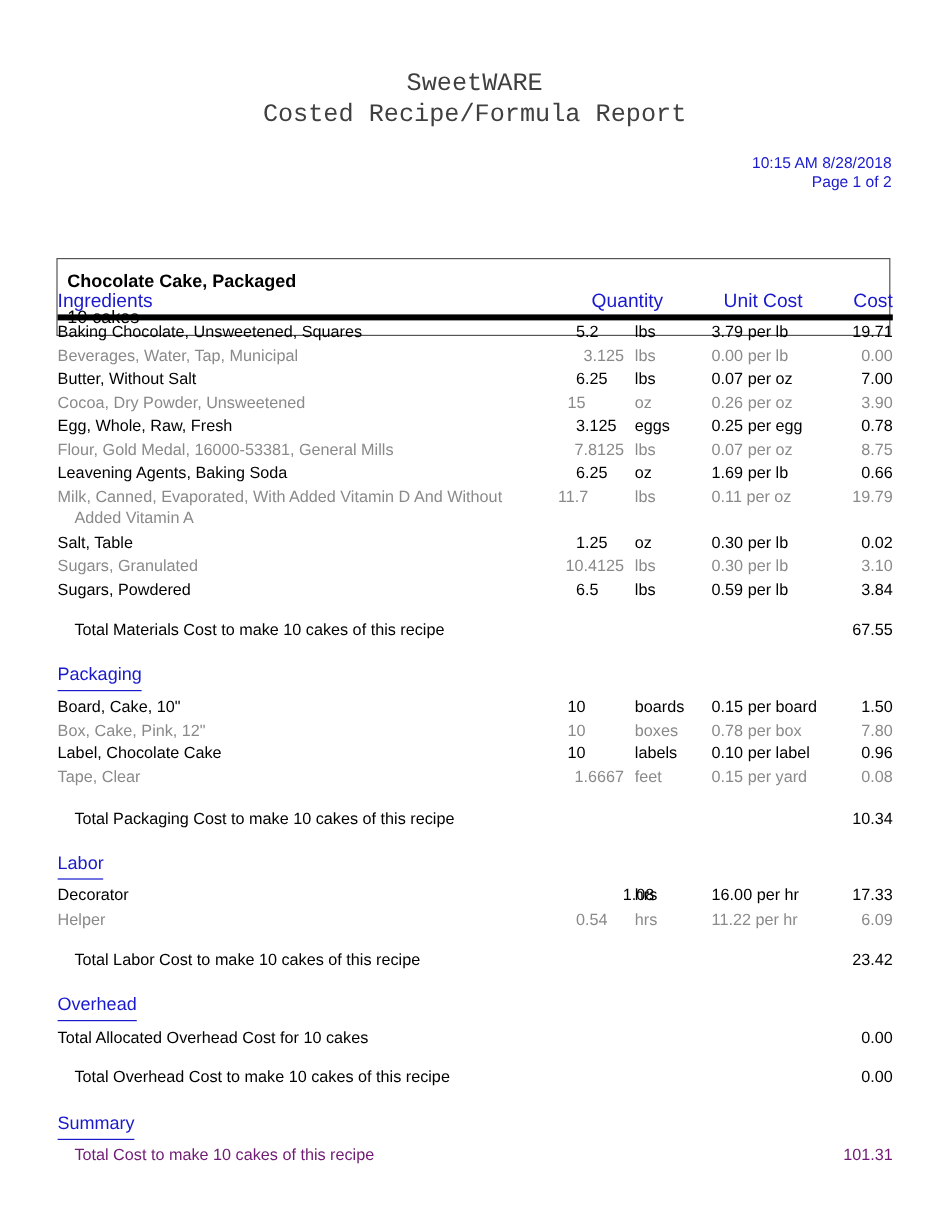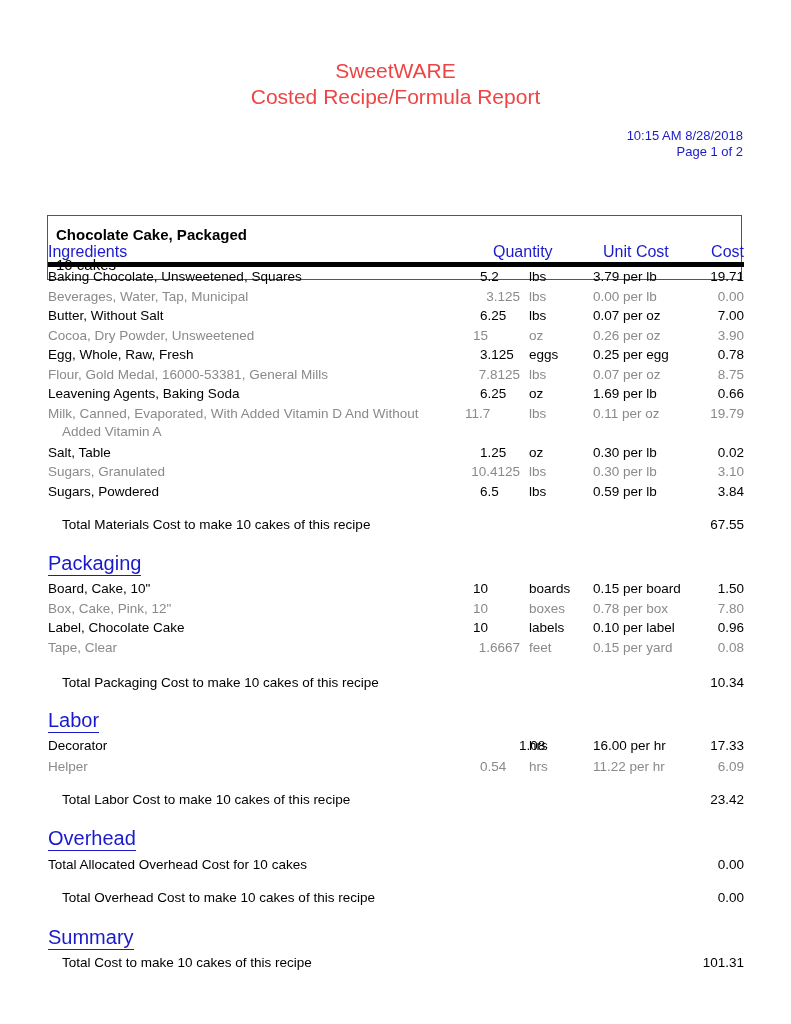--- a/index.html
+++ b/index.html
@@ -1,37 +1,37 @@
 <!DOCTYPE html>
 <html><head>
 <meta charset="utf-8">
 <style>
   html, body { margin: 0; padding: 0; background: #ffffff; }
   body { width: 791px; height: 1024px; position: relative; overflow: hidden;
          font-family: "Liberation Sans", sans-serif; color: #000; }
   .abs { position: absolute; }
-  .title { left: 0; width: 791px; text-align: center; color: #ef4444; font-size: 21px; line-height: 24px; }
+  .title { left: 0; width: 791px; text-align: center; color: #404040; font-size: 21px; line-height: 24px; font-family: Liberation Mono, monospace; }
   .meta { right: 48px; text-align: right; color: #1a1acc; font-size: 13px; line-height: 16px; }
   .recipe-box { left: 47px; top: 167px; width: 695px; height: 65px; border: 1px solid #555; box-sizing: border-box; margin-top: 48px; }
   .recipe-name { position: absolute; left: 8px; top: 10px; font-size: 15px; font-weight: bold; }
   .recipe-yield { position: absolute; left: 8px; top: 40px; font-size: 15px; }
-  .sec-head { left: 48px; color: #1a1acc; font-size: 20px; line-height: 18px; padding-bottom: 3px; border-bottom: 1px solid #1a1acc; }
+  .sec-head { left: 48px; color: #1a1acc; font-size: 15px; line-height: 18px; padding-bottom: 3px; border-bottom: 1px solid #1a1acc; }
   .col-head { color: #1a1acc; font-size: 16px; line-height: 18px; }
   .row { position: absolute; left: 48px; width: 696px; height: 19px; font-size: 13.5px; line-height: 19px; }
   .row.gray { color: #8a8a8a; }
   .row .name { position: absolute; left: 0; top: 0; width: 400px; }
   .row .qty { position: absolute; left: 400px; width: 57px; top: 0; }
   .row .unit { position: absolute; left: 481px; top: 0; }
   .row .ucost { position: absolute; left: 545px; top: 0; }
   .row .cost { position: absolute; right: 0; top: 0; text-align: right; margin-left: 12px; }
   .wrap2 { position: absolute; left: 62px; font-size: 13.5px; color: #8a8a8a; }
   .total { position: absolute; left: 62px; width: 682px; height: 19px; font-size: 13.5px; line-height: 19px; }
   .total .label { position: absolute; left: 0; top: 0; }
   .total .val { position: absolute; right: 0; top: 0; text-align: right; }
-  .total.gray { color: #000000; }
+  .total.gray { color: #701a75; }
 </style>
 </head>
 <body>
 
 <div class="abs title" style="top:59px;">SweetWARE</div>
 <div class="abs title" style="top:85px;">Costed Recipe/Formula Report</div>
 <div class="abs meta" style="top:128px;">10:15 AM 8/28/2018</div>
 <div class="abs meta" style="top:144px;">Page 1 of 2</div>
 
 <div class="abs recipe-box">

